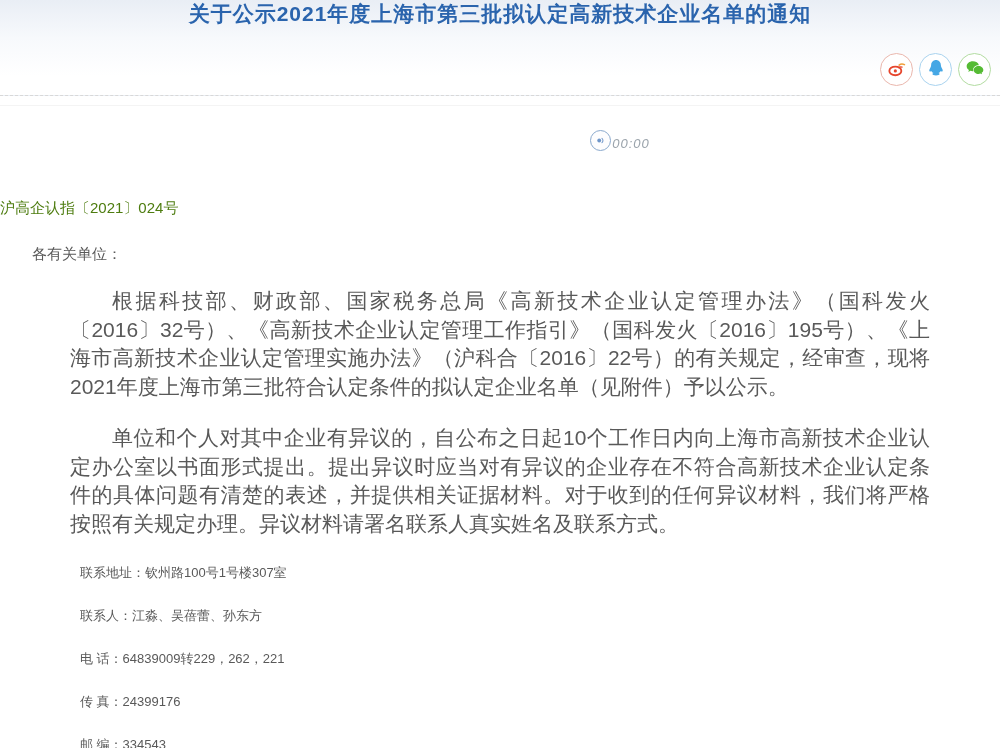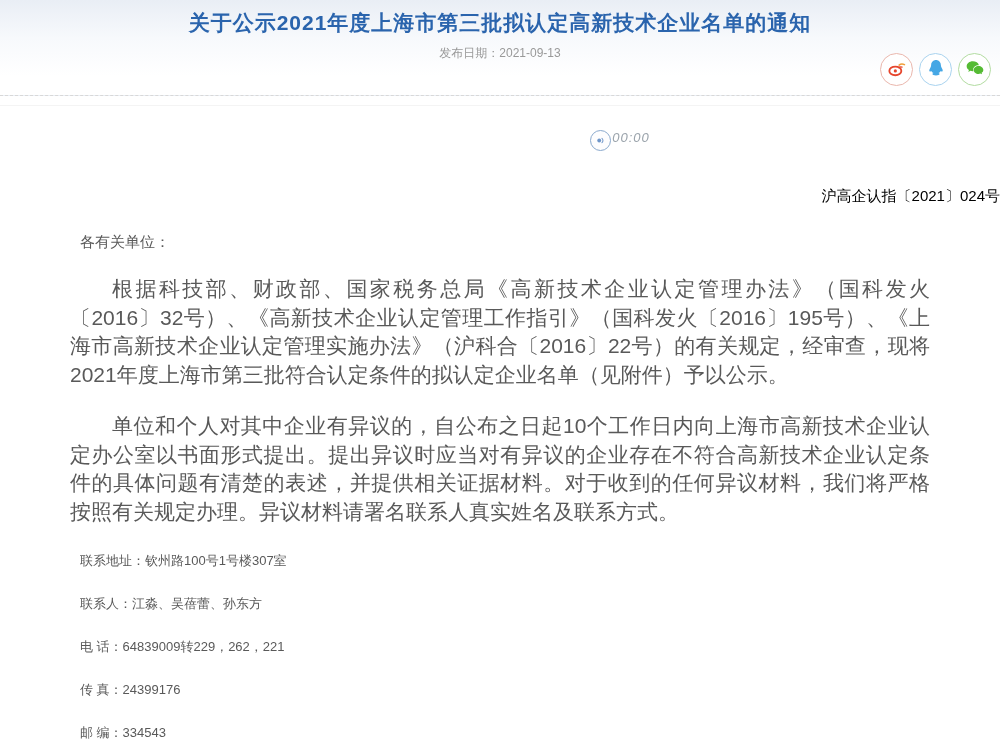--- a/index.html
+++ b/index.html
@@ -11,21 +11,20 @@
     position: relative;
   }
   
   .top-header {
     position: relative;
     height: 96px;
     background: linear-gradient(to bottom, #e9eef5 0%, #f7f9fc 40%, #ffffff 80%);
     border-bottom: 1px dashed #d8d8d8;
   }
   .page-title {
-    padding-top: 9px;
     text-align: center;
     font-size: 21px;
     font-weight: bold;
     color: #2a64ad;
     letter-spacing: 1px;
   }
   .pub-date {
     margin-top: 8px;
     text-align: center;
     font-size: 12px;
@@ -51,46 +50,46 @@
   .subtle-line {
     height: 10px;
     border-bottom: 1px solid #f4f4f4;
   }
   
   .audio-player {
     width: fit-content;
     margin: 24px auto 0;
     transform: translateX(120px);
     display: flex;
-    align-items: flex-start;
+    align-items: flex-end;
     gap: 1px;
   }
   .audio-play-btn {
     width: 21px; height: 21px;
     border-radius: 50%;
     border: 1px solid #8aa9cd;
     background: #fdfdfe;
     display: flex; align-items: center; justify-content: center;
     cursor: pointer;
   }
   .audio-time {
     font-size: 13px;
     font-style: italic;
     color: #9aa3ab;
     letter-spacing: 1px;
   }
   
   .doc-number {
-    margin-top: 36px;
-    text-align: right;
+    margin-top: 48px;
+    text-align: left;
     font-size: 15px;
-    color: #000000;
+    color: #4d7c0f;
   }
   .salutation {
-    margin: 27px 70px 0 80px;
+    margin: 27px 70px 0 32px;
     font-size: 15px;
   }
   .para {
     margin: 23px 70px 0 70px;
     font-size: 21px;
     line-height: 28.5px;
     text-align: justify;
     text-indent: 2em;
     color: #595959;
   }
@@ -108,21 +107,20 @@
     font-size: 15px;
     line-height: 24px;
     color: #595959;
   }
 </style>
 </head>
 <body>
 
 <div class="top-header">
   <div class="page-title">关于公示2021年度上海市第三批拟认定高新技术企业名单的通知</div>
-  <div class="pub-date">发布日期：2021-09-13</div>
 
   <div class="share-bar">
     <div class="share-btn weibo">
       <span>
         <svg width="20" height="20" viewBox="0 0 24 24">
           <ellipse cx="10" cy="15.5" rx="7.2" ry="5.2" fill="none" stroke="#e6462d" stroke-width="2.2"></ellipse>
           <circle cx="10" cy="15.5" r="1.9" fill="#e6462d"></circle>
           <path d="M14.5 8.5 Q17.5 6 21 8" fill="none" stroke="#f0a03c" stroke-width="1.8" stroke-linecap="round"></path>
           <path d="M14 11.5 Q16 10 18 11" fill="none" stroke="#e6462d" stroke-width="1.6" stroke-linecap="round"></path>
         </svg>

